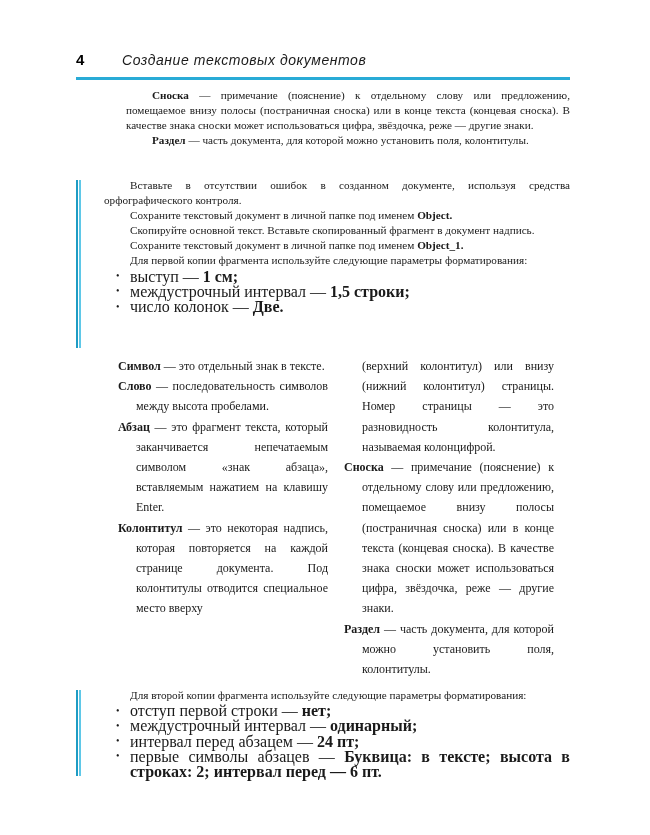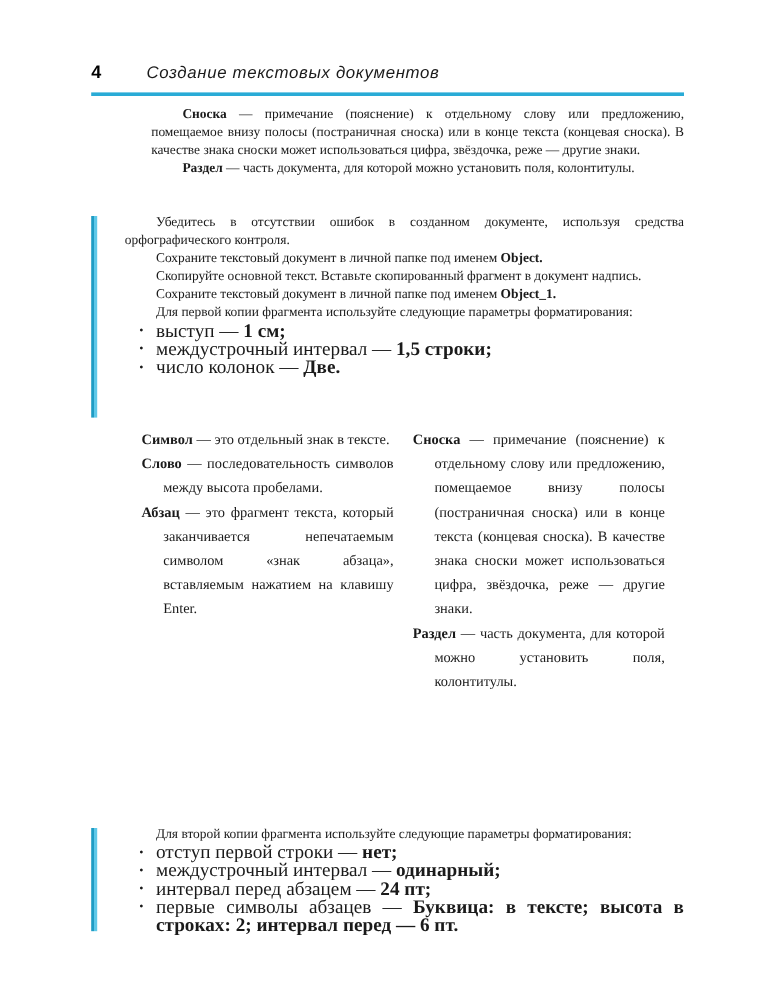--- a/index.html
+++ b/index.html
@@ -153,39 +153,41 @@
   </div>
   <div class="runhead-rule"></div>
 
   <div class="defs">
     <p class="para indent"><b>Сноска</b><span> — примечание (пояснение) к отдельному слову или предложению, помещаемое внизу полосы (постраничная сноска) или в конце текста (концевая сноска). В качестве знака сноски может использоваться цифра, звёздочка, реже — другие знаки.</span></p>
     <p class="para indent"><b>Раздел</b><span> — часть документа, для которой можно установить поля, колонтитулы.</span></p>
   </div>
 
   <div class="accent-bar" id="task1-bar"></div>
   <div class="task-block" id="task1">
-    <p class="para indent">Убедитесь в отсутствии ошибок в созданном документе, используя средства орфографического контроля.</p>
+    <p class="para indent">Вставьте в отсутствии ошибок в созданном документе, используя средства орфографического контроля.</p>
     <p class="para indent jf"><span>Сохраните текстовый документ в личной папке под именем </span><b>Object.</b></p>
     <p class="para indent">Скопируйте основной текст. Вставьте скопированный фрагмент в документ надпись.</p>
     <p class="para indent jf"><span>Сохраните текстовый документ в личной папке под именем </span><b>Object_1.</b></p>
     <p class="para indent">Для первой копии фрагмента используйте следующие параметры форматирования:</p>
     <ul class="bullets">
       <li><span>выступ — </span><b>1 см;</b></li>
       <li><span>междустрочный интервал — </span><b>1,5 строки;</b></li>
       <li><span>число колонок — </span><b>Две.</b></li>
     </ul>
   </div>
 
   <div class="cols">
     <div class="col">
       <p class="gloss"><span class="term">Символ</span><span> — это отдельный знак в тексте.</span></p>
       <p class="gloss"><span class="term">Слово</span><span> — последовательность символов между высота пробелами.</span></p>
       <p class="gloss"><span class="term">Абзац</span><span> — это фрагмент текста, который заканчивается непечатаемым символом «знак абзаца», вставляемым нажатием на клавишу Enter.</span></p>
+      <p class="gloss"><span class="term">Колонтитул</span><span> — это некоторая надпись, которая повторяется на каждой странице документа. Под колонтитулы отводится специальное место вверху</span></p>
     </div>
     <div class="col">
+      <p class="gloss cont"><span>(верхний колонтитул) или внизу (нижний колонтитул) страницы. Номер страницы — это разновидность колонтитула, называемая колонцифрой.</span></p>
       <p class="gloss"><span class="term">Сноска</span><span> — примечание (пояснение) к отдельному слову или предложению, помещаемое внизу полосы (постраничная сноска) или в конце текста (концевая сноска). В качестве знака сноски может использоваться цифра, звёздочка, реже — другие знаки.</span></p>
       <p class="gloss"><span class="term">Раздел</span><span> — часть документа, для которой можно установить поля, колонтитулы.</span></p>
     </div>
   </div>
 
   <div class="accent-bar" id="task2-bar"></div>
   <div class="task-block" id="task2">
     <p class="para indent">Для второй копии фрагмента используйте следующие параметры форматирования:</p>
     <ul class="bullets">
       <li><span>отступ первой строки — </span><b>нет;</b></li>

